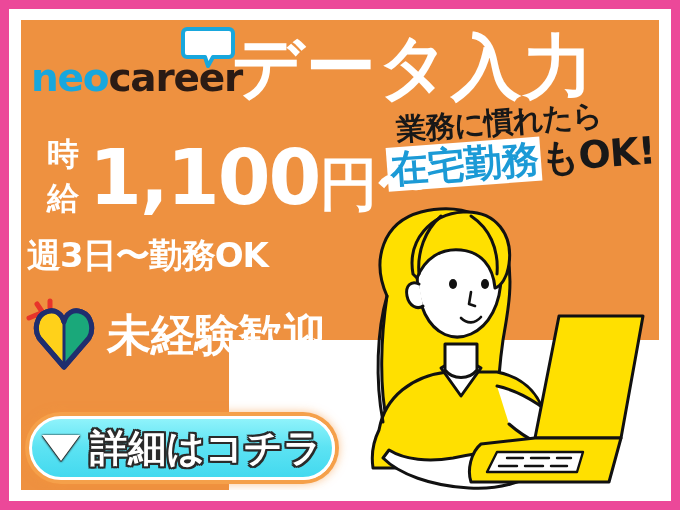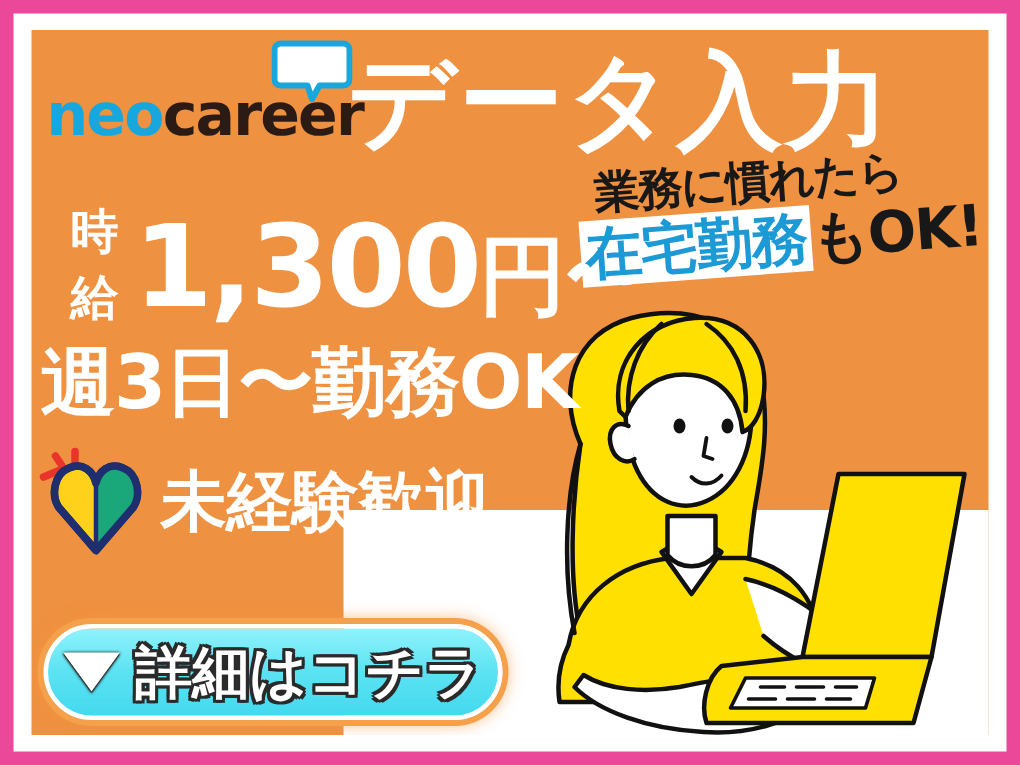--- a/index.html
+++ b/index.html
@@ -110,21 +110,21 @@
   #wage-unit{
     font-size:58px;
     letter-spacing:-1px;
   }
 
   
   #days-line{
     position:absolute;
     left:6px; top:206px;
     color:#ffffff;
-    font-size:50px; font-weight:700;
+    font-size:34px; font-weight:700;
     line-height:58px;
     letter-spacing:-1px;
     white-space:nowrap;
     font-family:"DejaVu Sans",sans-serif;
   }
 
   
   #badge-row{
     position:absolute;
     left:4px; top:278px;
@@ -319,21 +319,21 @@
       </div>
     </div>
 
     <div id="title">データ入力</div>
 
     <div id="wage-row">
       <div id="wage-label">
         <span>時</span>
         <span>給</span>
       </div>
-      <div id="wage-value"><span>1,300</span><span id="wage-unit">円〜</span></div>
+      <div id="wage-value"><span>1,100</span><span id="wage-unit">円〜</span></div>
     </div>
 
     <div id="days-line">週3日〜勤務OK</div>
 
     <div id="badge-row">
       <div id="sparkles">
         <svg width="34" height="34" viewBox="0 0 34 34" xmlns="http://www.w3.org/2000/svg">
           <g stroke="#E8342A" stroke-width="5" stroke-linecap="round">
             <line x1="4" y1="20" x2="16" y2="15"></line>
             <line x1="12" y1="6" x2="18" y2="15"></line>

